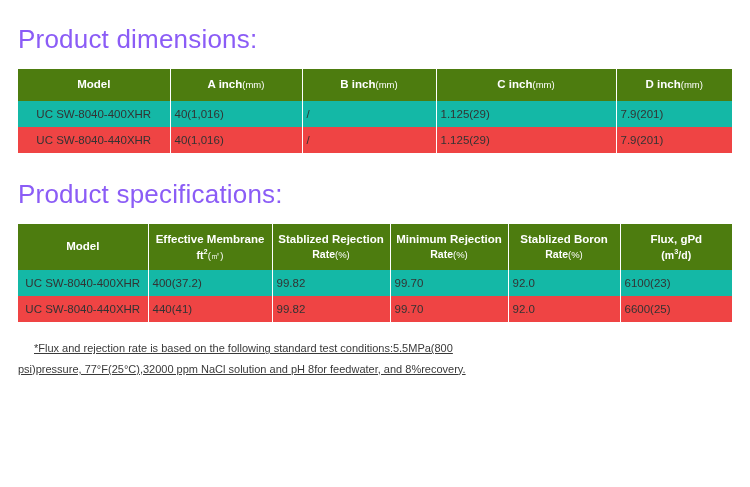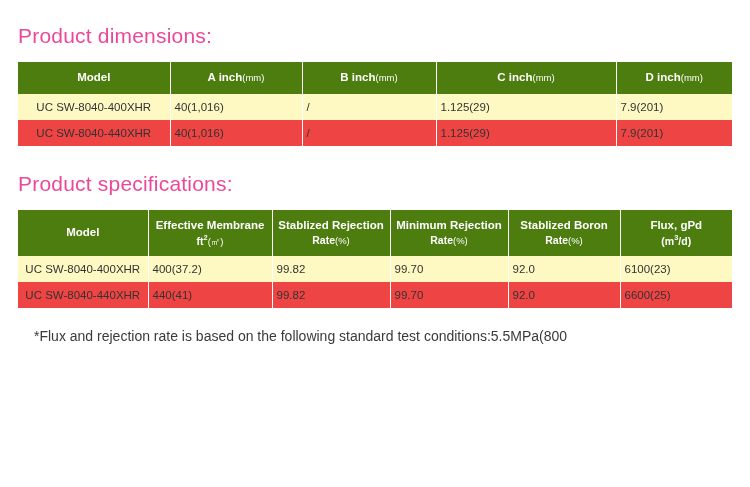--- a/index.html
+++ b/index.html
@@ -15,23 +15,23 @@
     overflow: hidden;
   }
   .page {
     position: relative;
     width: 750px;
     height: 487px;
     box-sizing: border-box;
     padding: 0 18px;
   }
   h2.section-title {
-    font-size: 21px;
+    font-size: 26px;
     font-weight: normal;
-    color: #ec4899;
+    color: #8b5cf6;
     margin: 0;
     padding: 24px 0 14px 0;
     letter-spacing: 0.2px;
   }
   h2.section-title.second {
     padding-top: 26px;
   }
   table.spec {
     width: 714px;
     border-collapse: collapse;
@@ -63,21 +63,21 @@
   table.spec tbody td {
     padding: 7px 4px;
     border-right: 1px solid #ffffff;
     color: #333333;
     font-size: 11.5px;
   }
   table.spec tbody td:last-child {
     border-right: none;
   }
   table.spec tbody tr.odd td {
-    background: #fef9c3;
+    background: #14b8a6;
     margin-top: 26px;
   }
   table.spec tbody tr.even td {
     background: #ef4444;
   }
   table.spec tbody td.model {
     text-align: center;
   }
   
   table.dims col.c0 { width: 152px; }
@@ -89,23 +89,24 @@
   table.specs col.c0 { width: 130px; }
   table.specs col.c1 { width: 124px; }
   table.specs col.c2 { width: 118px; }
   table.specs col.c3 { width: 118px; }
   table.specs col.c4 { width: 112px; }
   table.specs col.c5 { width: 112px; }
 
   .footnote {
     width: 714px;
     margin: 16px 0 0 0;
-    font-size: 14px;
+    font-size: 11px;
     line-height: 1.85;
     color: #3a3a3a;
+    text-decoration: underline;
   }
   .footnote .indent {
     padding-left: 16px;
   }
   sup, .sup {
     font-size: 0.7em;
     vertical-align: super;
   }
 </style>
 </head>
@@ -201,15 +202,16 @@
         <td>99.82</td>
         <td>99.70</td>
         <td>92.0</td>
         <td>6600(25)</td>
       </tr>
     </tbody>
   </table>
 
   <p class="footnote">
     <span class="indent">*Flux and rejection rate is based on the following standard test conditions:5.5MPa(800</span><br>
+    <span>psi)pressure, 77°F(25°C),32000 ppm NaCl solution and pH 8for feedwater, and 8%recovery.</span>
   </p>
 
 </div>
 
 </body></html>

